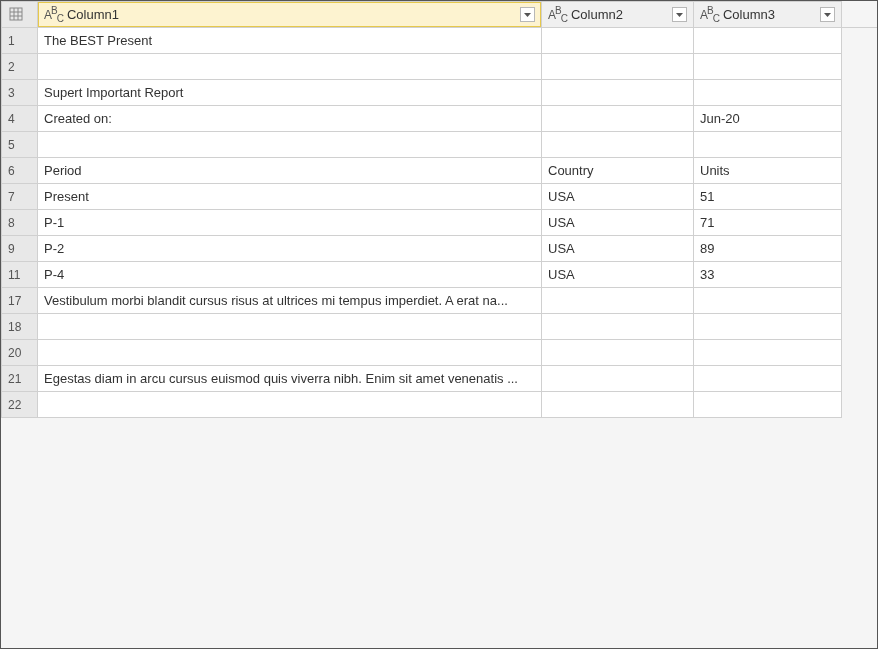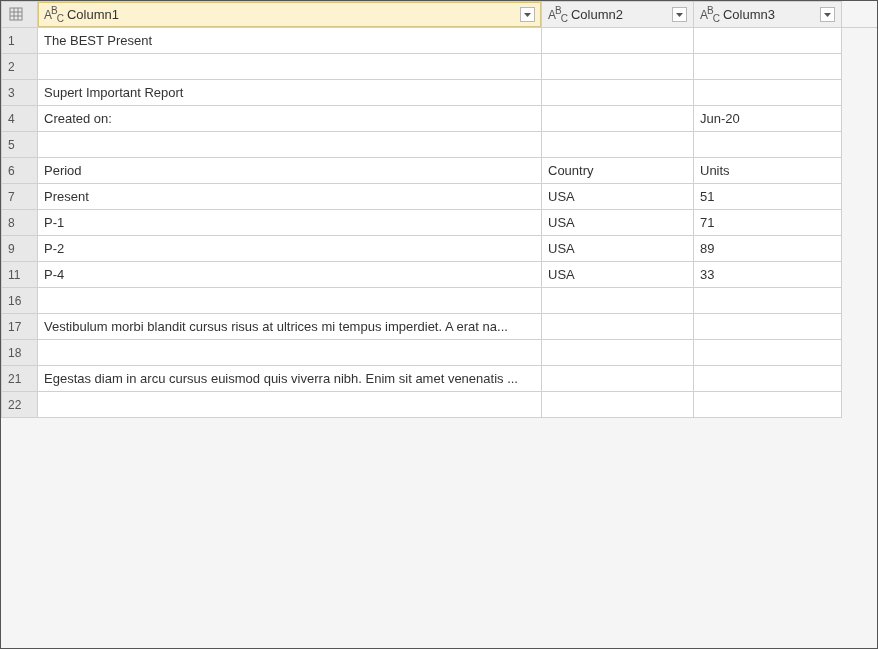--- a/index.html
+++ b/index.html
@@ -236,35 +236,35 @@
           <td style="background: rgb(245, 245, 245); border-color: rgb(245, 245, 245) rgb(245, 245, 245) rgb(245, 245, 245) rgb(208, 208, 208);"></td>
         </tr>
         <tr>
           <td class="rownum">11</td>
           <td>P-4</td>
           <td>USA</td>
           <td>33</td>
           <td style="background: rgb(245, 245, 245); border-color: rgb(245, 245, 245) rgb(245, 245, 245) rgb(245, 245, 245) rgb(208, 208, 208);"></td>
         </tr>
         <tr>
-          <td class="rownum">16</td>
-          <td></td>
-          <td></td>
-          <td></td>
-          <td style="background: rgb(245, 245, 245); border-color: rgb(245, 245, 245) rgb(245, 245, 245) rgb(245, 245, 245) rgb(208, 208, 208);"></td>
-        </tr>
-        <tr>
           <td class="rownum">17</td>
           <td>Vestibulum morbi blandit cursus risus at ultrices mi tempus imperdiet. A erat na...</td>
           <td></td>
           <td></td>
           <td style="background: rgb(245, 245, 245); border-color: rgb(245, 245, 245) rgb(245, 245, 245) rgb(245, 245, 245) rgb(208, 208, 208);"></td>
         </tr>
         <tr>
           <td class="rownum">18</td>
+          <td></td>
+          <td></td>
+          <td></td>
+          <td style="background: rgb(245, 245, 245); border-color: rgb(245, 245, 245) rgb(245, 245, 245) rgb(245, 245, 245) rgb(208, 208, 208);"></td>
+        </tr>
+        <tr>
+          <td class="rownum">20</td>
           <td></td>
           <td></td>
           <td></td>
           <td style="background: rgb(245, 245, 245); border-color: rgb(245, 245, 245) rgb(245, 245, 245) rgb(245, 245, 245) rgb(208, 208, 208);"></td>
         </tr>
         <tr>
           <td class="rownum">21</td>
           <td>Egestas diam in arcu cursus euismod quis viverra nibh. Enim sit amet venenatis ...</td>
           <td></td>
           <td></td>

